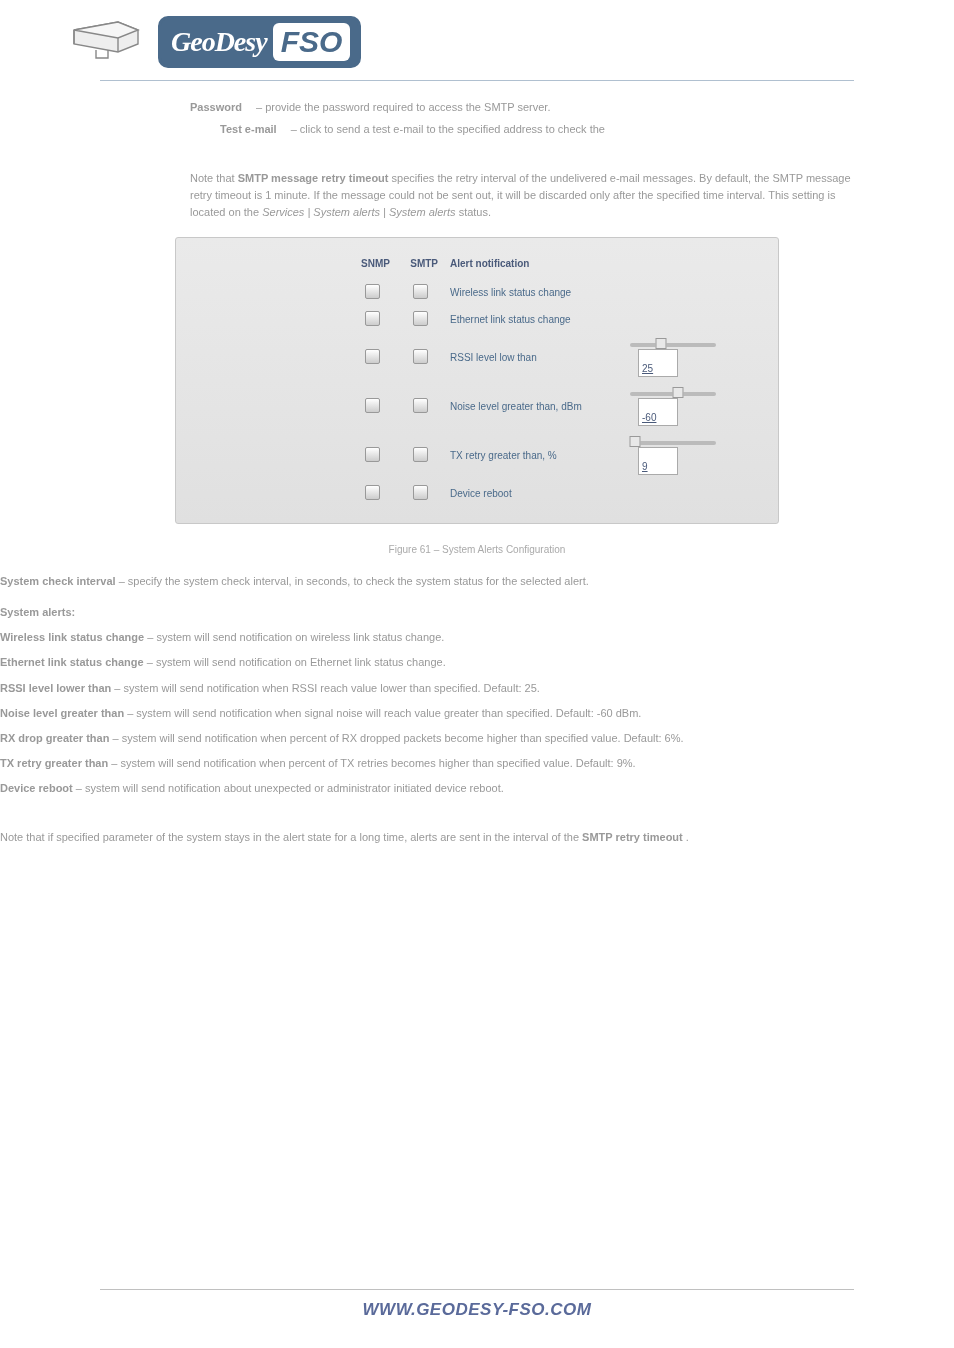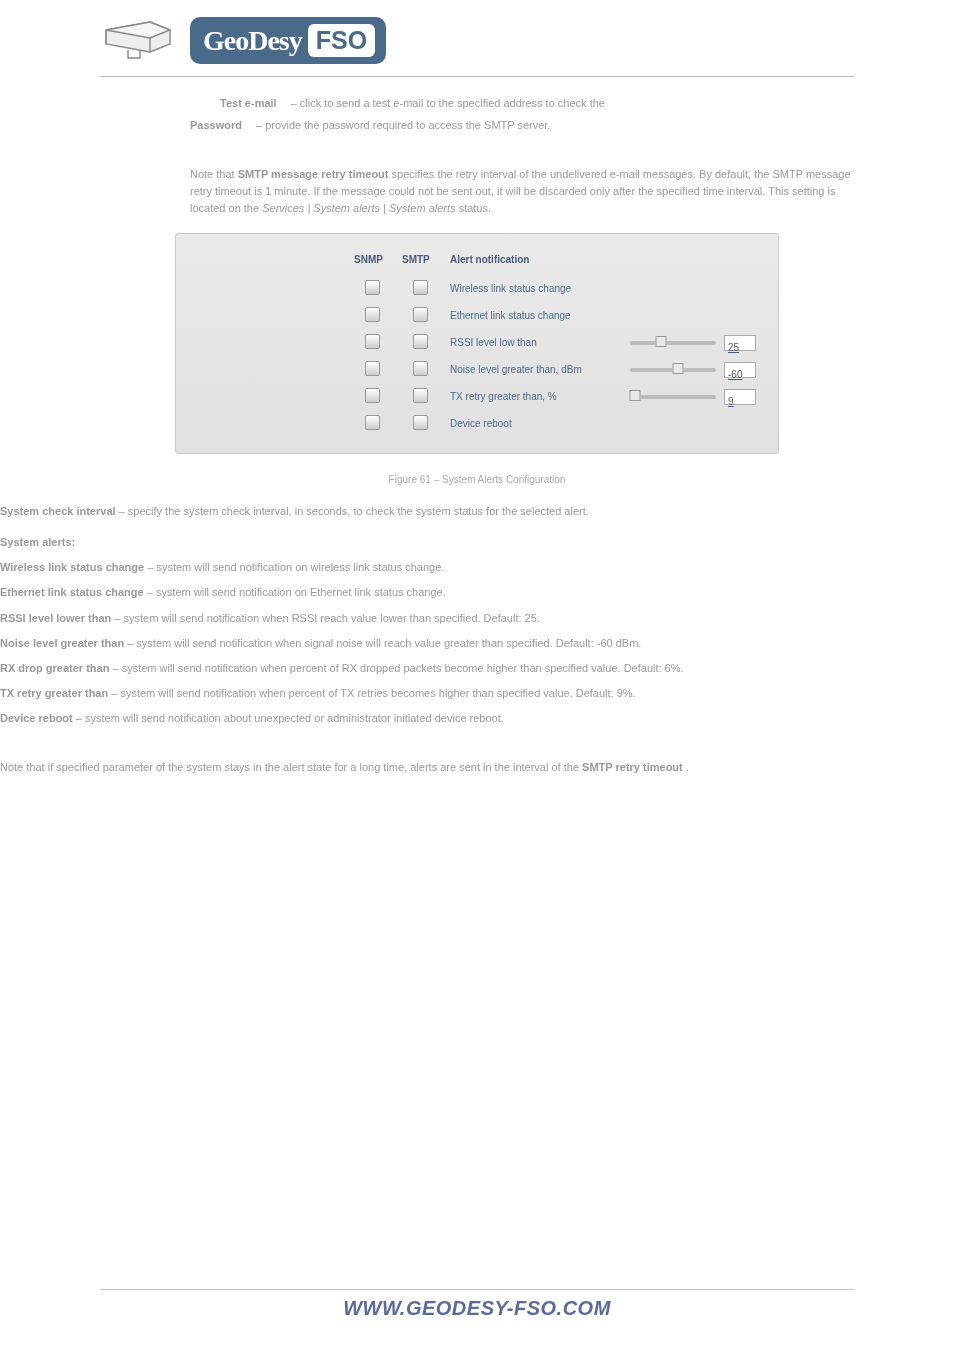--- a/index.html
+++ b/index.html
@@ -6,24 +6,25 @@
     body {
       width: 954px;
       height: 1348px;
       background: #ffffff;
       font-family: Arial, sans-serif;
       font-size: 12px;
       color: #333;
       position: relative;
     }
     .header {
-      padding: 16px 0 8px 100px;
+      padding: 16px 0 8px 68px;
       display: flex;
-      align-items: flex-end;
+      align-items: flex-start;
       gap: 14px;
+      font-style: italic;
     }
     .camera-icon {
       width: 76px;
       height: 48px;
       position: relative;
     }
     .camera-icon svg { width: 100%; height: 100%; }
     .logo-badge {
       display: inline-flex;
       align-items: center;
@@ -37,21 +38,21 @@
       color: #fff;
       font-size: 28px;
       font-weight: bold;
       padding: 0 6px 0 2px;
       font-family: Georgia, serif;
       letter-spacing: -1px;
     }
     .logo-text-fso {
       background: #fff;
       color: #4a6a8a;
-      font-size: 25px;
+      font-size: 30px;
       font-weight: bold;
       padding: 2px 8px;
       border-radius: 6px;
       font-family: Arial, sans-serif;
     }
     .header-underline {
       margin: 4px 100px 0 100px;
       height: 1px;
       background: #b0c0d0;
     }
@@ -112,21 +113,21 @@
       color: #4a5a7a;
     }
     .alert-table { width: 100%; border-collapse: collapse; }
     .alert-table th {
       color: #4a5a7a;
       font-size: 10px;
       font-weight: bold;
       text-align: left;
       padding: 4px 6px 10px 6px;
     }
-    .alert-table th.col-chk { width: 48px; text-align: left; }
+    .alert-table th.col-chk { width: 48px; text-align: right; }
     .alert-table th.col-desc { width: 180px; }
     .alert-table td {
       padding: 5px 6px;
       color: #4a6a8a;
       font-size: 10px;
       vertical-align: middle;
     }
     .alert-table td.col-chk { text-align: center; width: 48px; }
     .chk {
       display: inline-block;
@@ -147,26 +148,26 @@
     }
     .mini-slider-thumb {
       position: absolute;
       top: -5px;
       width: 11px; height: 11px;
       background: #e8e8e8;
       border: 1px solid #999;
       transform: translateX(-50%);
     }
     .val-input {
-      width: 32px;
+      width: 40px;
       height: 16px;
       border: 1px solid #aaa;
       background: #fff;
       font-size: 10px;
-      padding: 6px 3px;
+      padding: 13px 3px;
       color: #4a5a7a;
       display: inline-block;
       margin-left: 8px;
       vertical-align: middle;
       text-decoration: underline;
     }
     .indent-1 { padding-left: 190px; }
     .indent-2 { padding-left: 228px; }
     .dash { display: inline-block; width: 14px; }
     .footer-divider {
@@ -175,21 +176,21 @@
       left: 100px;
       right: 100px;
       height: 1px;
       background: #c0c0c0;
     }
     .footer-url {
       position: absolute;
       bottom: 28px;
       left: 0; right: 0;
       text-align: center;
-      font-size: 20px;
+      font-size: 17px;
       font-weight: bold;
       font-style: italic;
       color: #5a6a9a;
       text-shadow: 0 1px 1px #fff;
       letter-spacing: 0.5px;
     }
     .caption {
       text-align: center;
       color: #aaa;
       font-size: 10px;
@@ -218,22 +219,22 @@
     </svg>
   </div>
   <div class="logo-badge">
     <span class="logo-text-geodesy">GeoDesy</span>
     <span class="logo-text-fso">FSO</span>
   </div>
 </div>
 <div class="header-underline"></div>
 
 <div class="body-text">
+  <p><strong>Password</strong><span class="dash"> </span><span>– provide the password required to access the SMTP server.</span></p>
   <p style="padding-left:30px;"><strong>Test e-mail</strong><span class="dash"> </span><span>– click to send a test e-mail to the specified address to check the</span></p>
-  <p><strong>Password</strong><span class="dash"> </span><span>– provide the password required to access the SMTP server.</span></p>
 </div>
 
 <div class="block-item" style="padding-left:190px; margin-top:28px;">
   <p>
     <span>Note that </span>
     <strong>SMTP message retry timeout</strong>
     <span> specifies the retry interval of the undelivered e-mail messages. By default, the SMTP message retry timeout is 1 minute. If the message could not be sent out, it will be discarded only after the specified time interval. This setting is located on the </span>
     <em>Services | System alerts | System alerts</em>
     <span> status.</span>
   </p>

